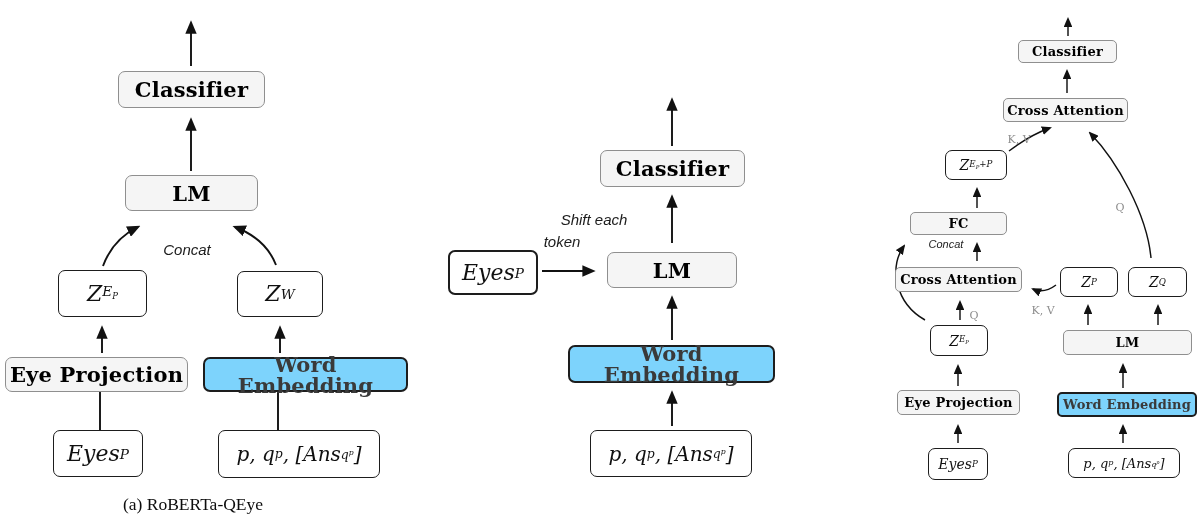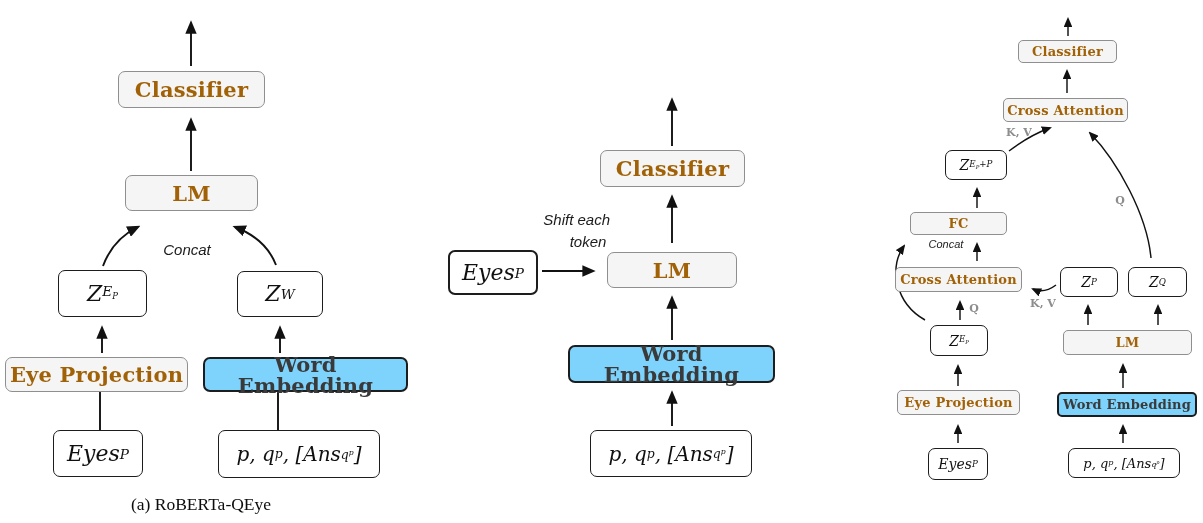--- a/index.html
+++ b/index.html
@@ -1,39 +1,39 @@
 <!DOCTYPE html>
 <html><head>
 <meta charset="utf-8">
 <style>
   html,body{margin:0;padding:0;background:#ffffff;}
   .canvas{position:relative;width:1203px;height:523px;background:#ffffff;overflow:hidden;}
   svg.wires{position:absolute;left:0;top:0;width:1203px;height:523px;}
   .node{position:absolute;display:flex;align-items:center;justify-content:center;
         box-sizing:border-box;border-radius:7px;line-height:1;text-align:center;}
-  .gray{background:#f5f5f5;border:1.6px solid #8f8f8f;color:#a16207;
+  .gray{background:#f5f5f5;border:1.6px solid #8f8f8f;color:#000000;
         font-family:"DejaVu Serif",serif;font-weight:bold;letter-spacing:0.2px;}
   .graydark{background:#7dd3fc;border:2px solid #1d1d1d;color:#3a3a3a;
         font-family:"DejaVu Serif",serif;font-weight:bold;letter-spacing:0.2px;}
   .white{background:#ffffff;border:1.9px solid #1d1d1d;color:#101010;
         font-family:"DejaVu Serif",serif;font-style:italic;}
   .white-c{border-width:1.5px;}
   .thick{border-width:2.4px;}
   .lbl-a{font-size:21px;}
   .lbl-c{font-size:13px;border-radius:5px;}
   .math-a{font-size:22px;}
   .math-c{font-size:14px;}
   .node sub{font-size:62%;line-height:0;vertical-align:-0.32em;}
   .node sup{font-size:62%;line-height:0;vertical-align:0.55em;}
   .hint{position:absolute;font-family:"Liberation Sans",sans-serif;font-style:italic;
         color:#1c1c1c;text-align:center;line-height:1.15;}
   .hint-ab{font-size:15px;}
   .hint-c{font-size:11px;}
-  .kv{position:absolute;font-family:"DejaVu Serif",serif;font-weight:bold;
-      color:#8d8d8d;font-size:11px;text-align:center;line-height:1;}
+  .kv{position:absolute;font-family:"DejaVu Serif",serif;font-weight:normal;
+      color:#8d8d8d;font-size:11px;text-align:center;line-height:1;margin-top:7px;}
   .caption{position:absolute;font-family:"Liberation Serif",serif;font-size:17.5px;
       color:#0d0d0d;text-align:center;white-space:nowrap;}
 </style>
 </head>
 <body>
 
 <div class="canvas">
 
   <svg class="wires" viewBox="0 0 1203 523">
     <defs>
@@ -100,25 +100,25 @@
     <span>Eyes</span>
       <sub>P</sub>
   </div>
   <div class="node white math-a" style="left:218px;top:430px;width:162px;height:48px;font-size:20px;">
     <span>p, q</span>
       <sup>p</sup>
       <span>, [Ans</span>
       <sup><span>q</span><sup>p</sup></sup>
       <span>]</span>
   </div>
-  <div class="caption" style="left:80px;top:494px;width:242px;">(a) RoBERTa-QEye</div>
+  <div class="caption" style="left:72px;top:494px;width:242px;">(a) RoBERTa-QEye</div>
 
   <div class="node gray lbl-a" style="left:600px;top:150px;width:145px;height:37px;">Classifier</div>
-  <div class="hint hint-ab" style="left:518px;top:211px;width:92px;text-align:right;">Shift each</div>
-  <div class="hint hint-ab" style="left:542px;top:233px;width:92px;">token</div>
+  <div class="hint hint-ab" style="left:548px;top:211px;width:92px;">Shift each</div>
+  <div class="hint hint-ab" style="left:516px;top:233px;width:92px;">token</div>
   <div class="node white thick math-a" style="left:448px;top:250px;width:90px;height:45px;">
     <span>Eyes</span>
       <sub>P</sub>
   </div>
   <div class="node gray lbl-a" style="left:607px;top:252px;width:130px;height:36px;">LM</div>
   <div class="node graydark lbl-a" style="left:568px;top:345px;width:207px;height:38px;">Word Embedding</div>
   <div class="node white math-a" style="left:590px;top:430px;width:162px;height:47px;font-size:20px;">
     <span>p, q</span>
       <sup>p</sup>
       <span>, [Ans</span>

